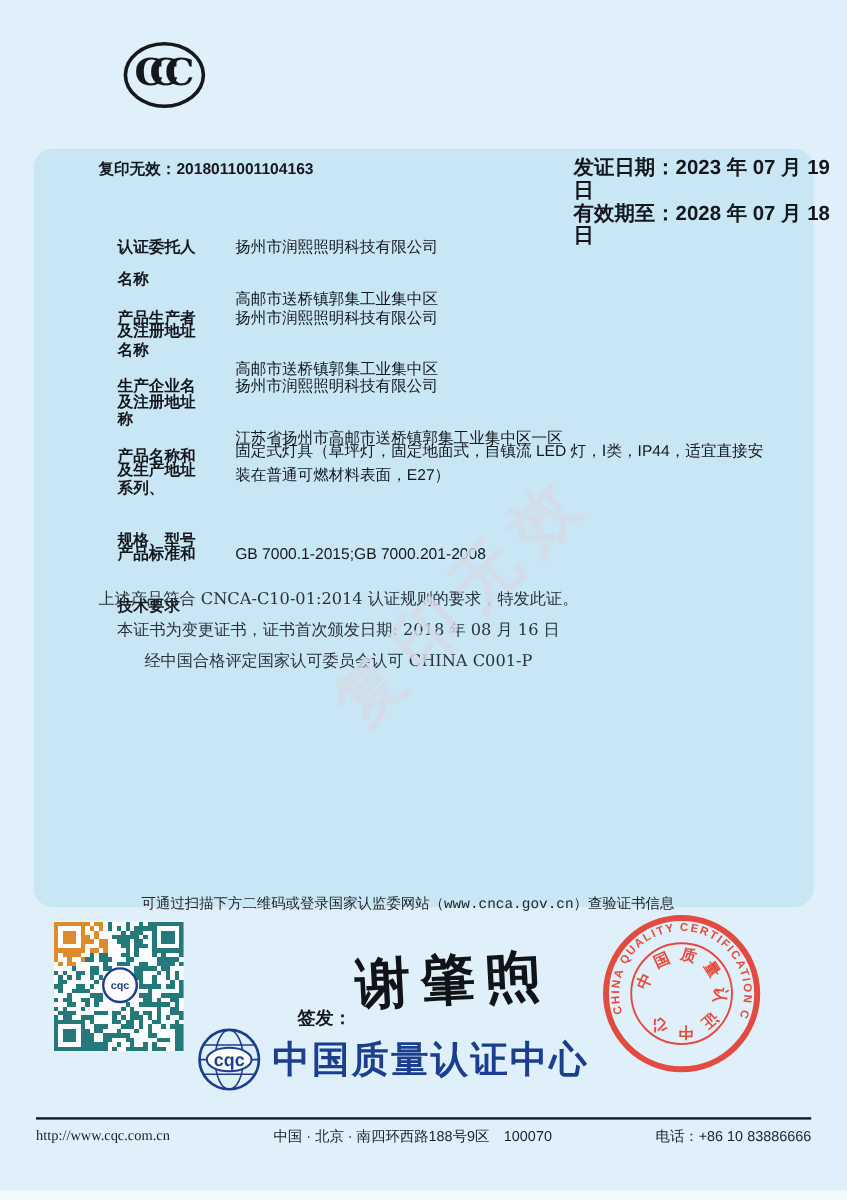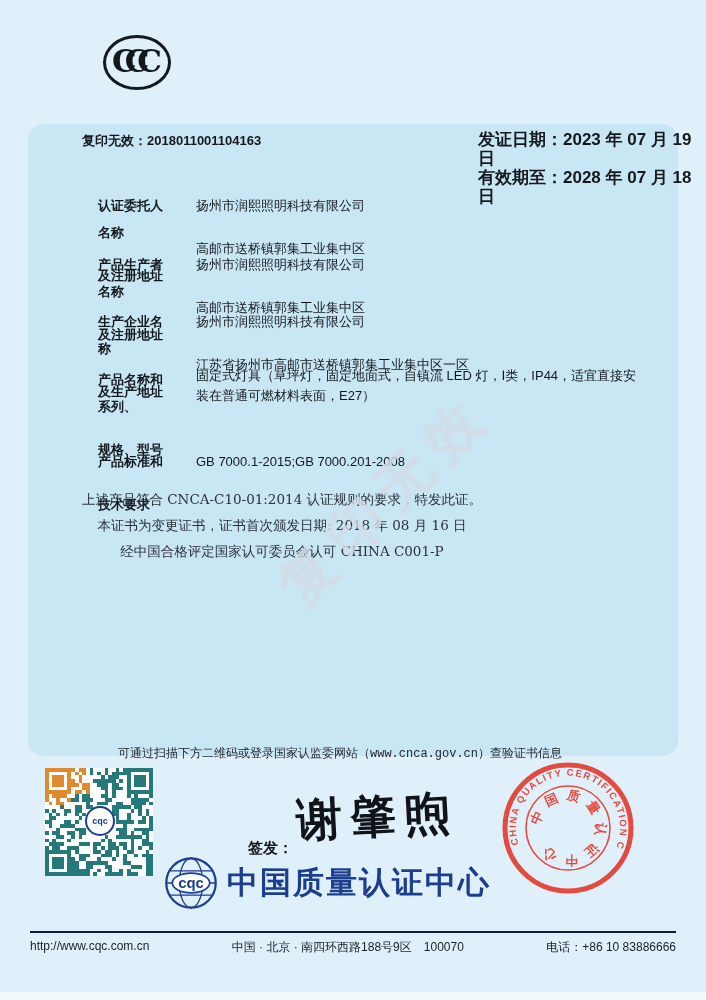--- a/index.html
+++ b/index.html
@@ -55,21 +55,21 @@
     font-family:"DejaVu Serif",serif;letter-spacing:8px;transform:rotate(-3deg);color:#101318;}
 
   .stamp{position:absolute;left:498px;top:758px;width:140px;height:140px;opacity:.9;}
 
   .issuer{position:absolute;left:163px;top:855px;display:flex;align-items:center;gap:8px;}
   .issuer-name{font-size:31px;font-weight:bold;color:var(--cqc-navy);letter-spacing:2px;}
 
   .footer-line{position:absolute;left:30px;right:30px;top:931px;border-top:2px solid #101c35;}
   .footer{position:absolute;left:30px;right:30px;top:939px;font-size:12px;
     display:flex;justify-content:space-between;color:#1a1f27;}
-  .footer .site{font-family:Liberation Sans, sans-serif;}
+  .footer .site{font-family:Liberation Serif, serif;}
   .bottom-strip{position:absolute;left:0;right:0;bottom:0;height:8px;background:#f2fafe;}
 </style>
 </head>
 <body>
 
 <div class="page">
 
   <div class="ccc-mark">
     <span>CCC</span>
   </div>

